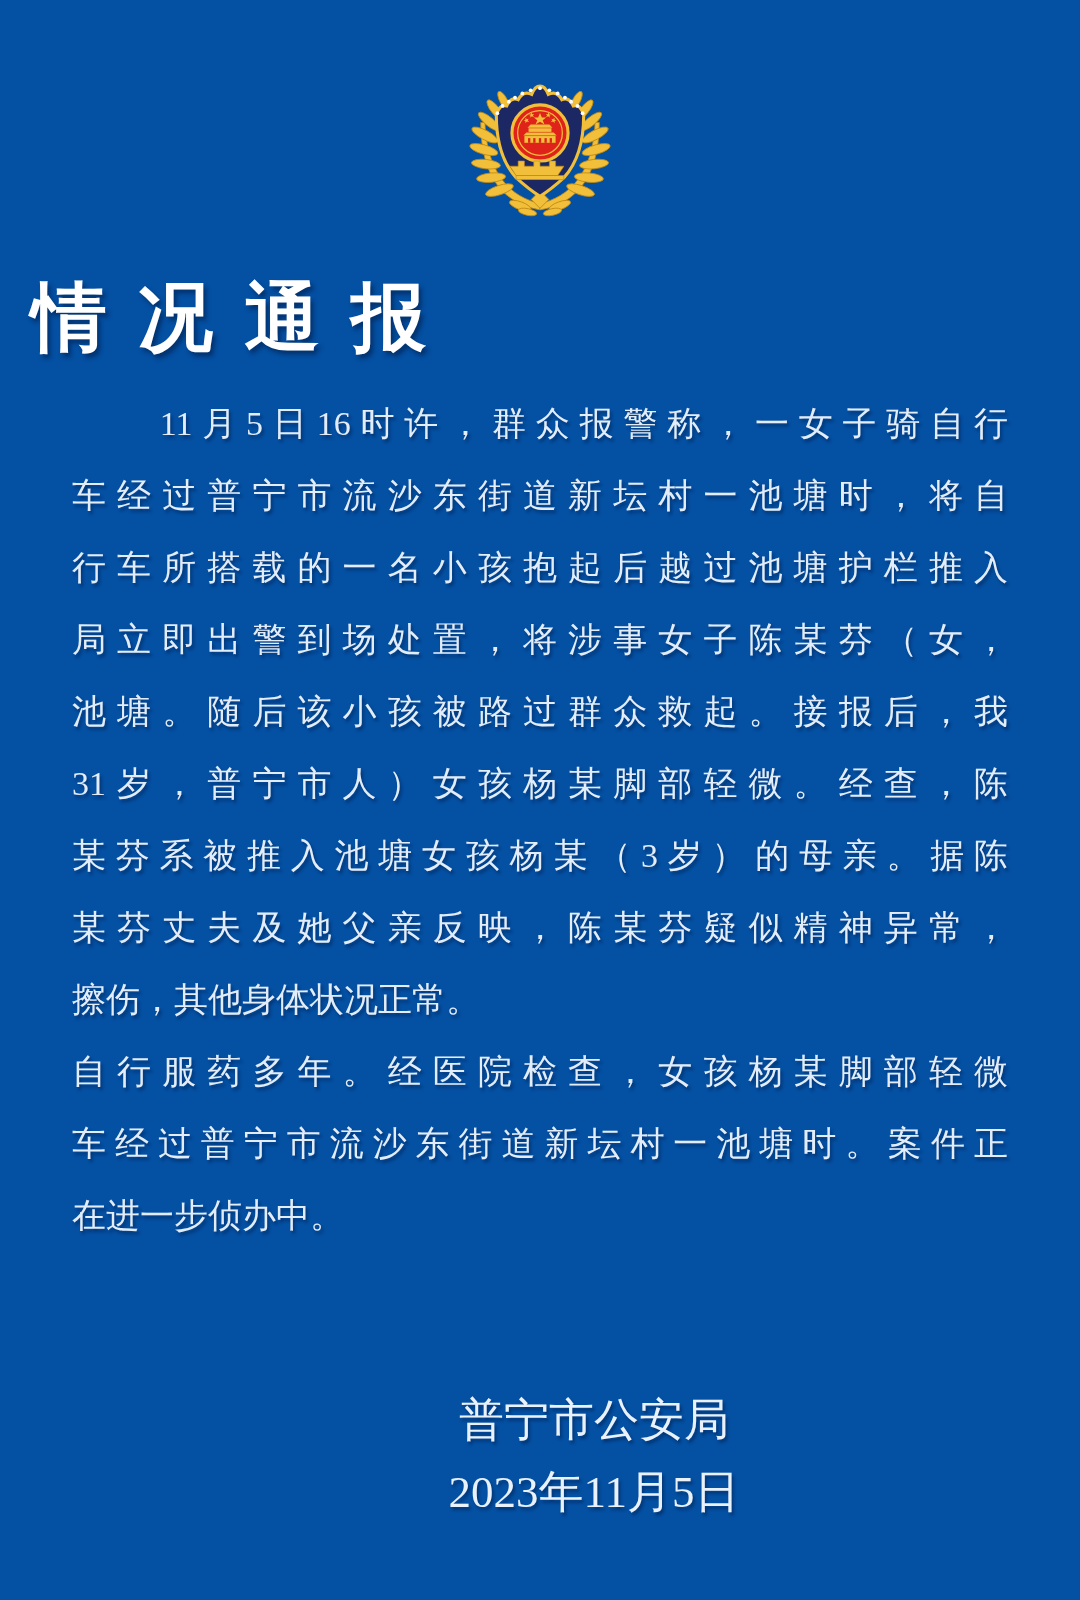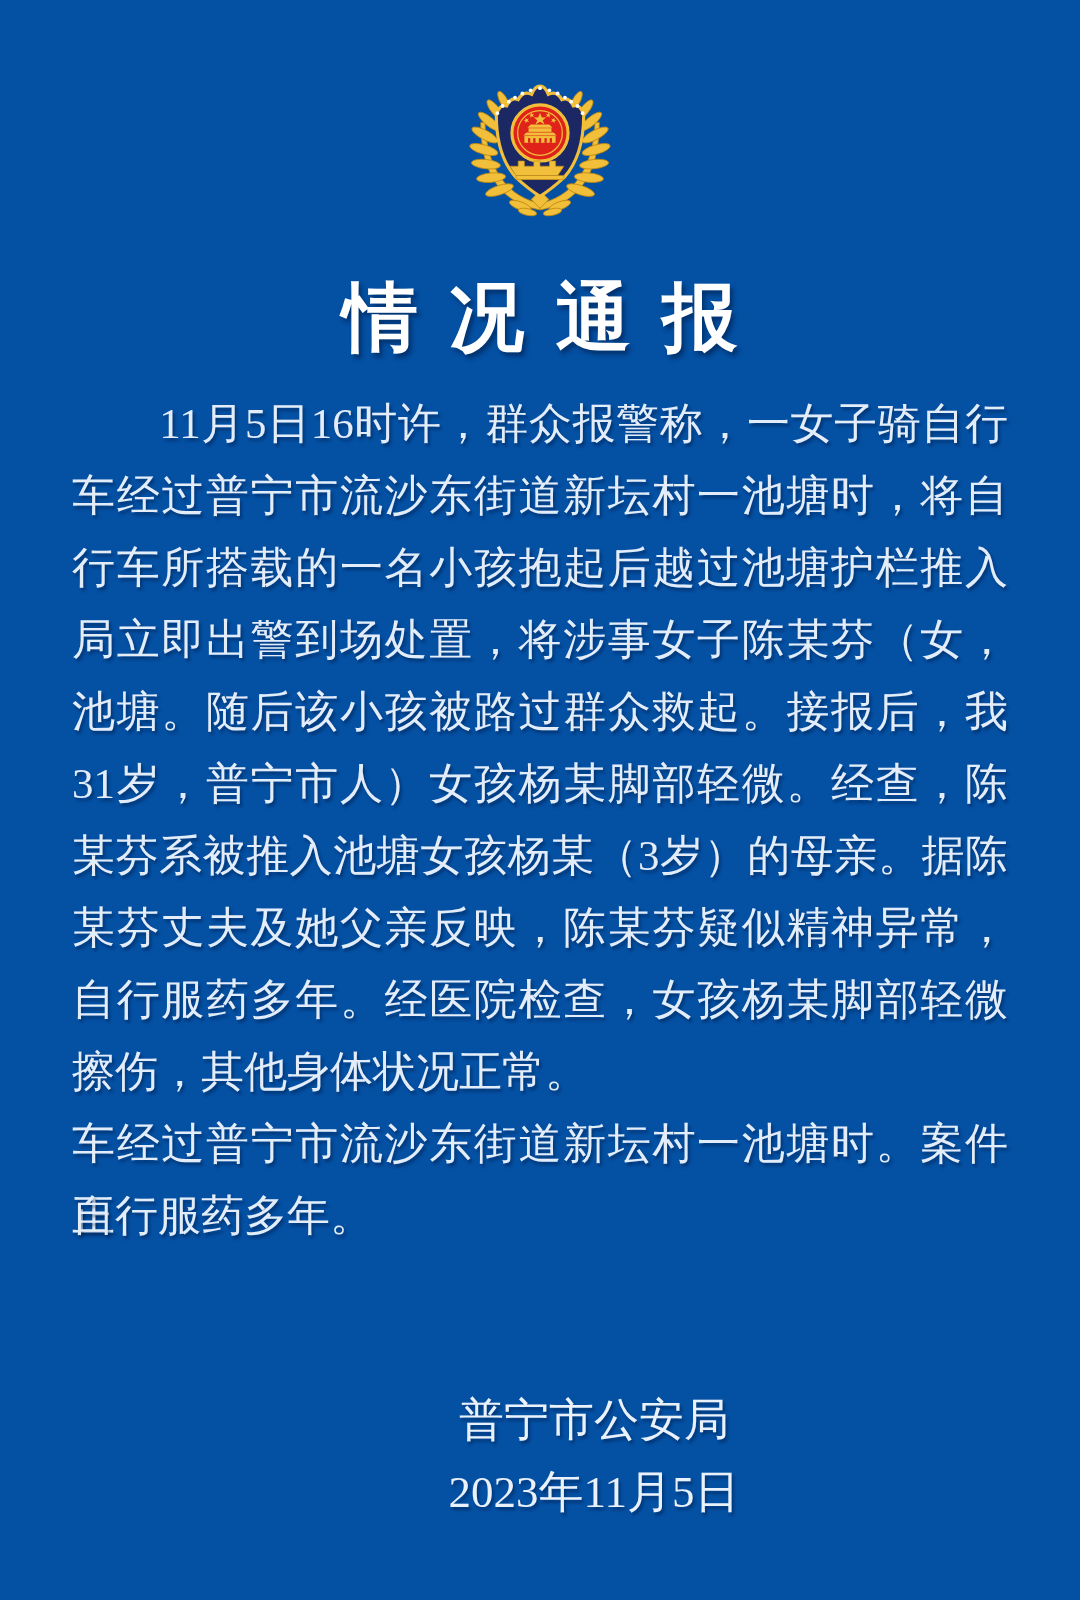--- a/index.html
+++ b/index.html
@@ -9,30 +9,29 @@
     background:#0450a3;
     overflow:hidden;
     font-family:"Liberation Serif","DejaVu Serif",serif;
   }
   .emblem {
     position:absolute; left:462px; top:72px;
     width:156px; height:152px;
   }
   .doc-title {
     position:absolute; top:268px; left:0; width:1080px;
-    text-align:center;
     font-size:75px; font-weight:bold;
     color:#ffffff;
     letter-spacing:0.42em; text-indent:0.42em;
     text-shadow:3px 4px 4px rgba(1,22,60,0.5);
     white-space:nowrap;
   }
   .content {
     position:absolute; left:72px; top:388px; width:936px;
-    font-size:43px; line-height:72px;
+    font-size:34px; line-height:72px;
     color:#e3edf9;
     text-shadow:2px 3px 3px rgba(1,22,60,0.45);
   }
   .line {
     height:72px;
     text-align:justify;
     text-align-last:justify;
   }
   .line.end {
     text-align:left;
@@ -136,25 +135,25 @@
 <div class="content">
   <div>
     <div class="line">　　11月5日16时许，群众报警称，一女子骑自行</div>
     <div class="line">车经过普宁市流沙东街道新坛村一池塘时，将自</div>
     <div class="line">行车所搭载的一名小孩抱起后越过池塘护栏推入</div>
     <div class="line">局立即出警到场处置，将涉事女子陈某芬（女，</div>
     <div class="line">池塘。随后该小孩被路过群众救起。接报后，我</div>
     <div class="line">31岁，普宁市人）女孩杨某脚部轻微。经查，陈</div>
     <div class="line">某芬系被推入池塘女孩杨某（3岁）的母亲。据陈</div>
     <div class="line">某芬丈夫及她父亲反映，陈某芬疑似精神异常，</div>
+    <div class="line end">擦伤，其他身体状况正常。</div>
     <div class="line">自行服药多年。经医院检查，女孩杨某脚部轻微</div>
-    <div class="line end">擦伤，其他身体状况正常。</div>
   </div>
   <div>
     <div class="line">车经过普宁市流沙东街道新坛村一池塘时。案件正</div>
-    <div class="line end">自行服药多年。</div>
+    <div class="line end">在进一步侦办中。</div>
   </div>
 </div>
 
 <div class="signature">
   <div class="shift">普宁市公安局</div>
   <div class="shift">2023年11月5日</div>
 </div>
 
 </body></html>

